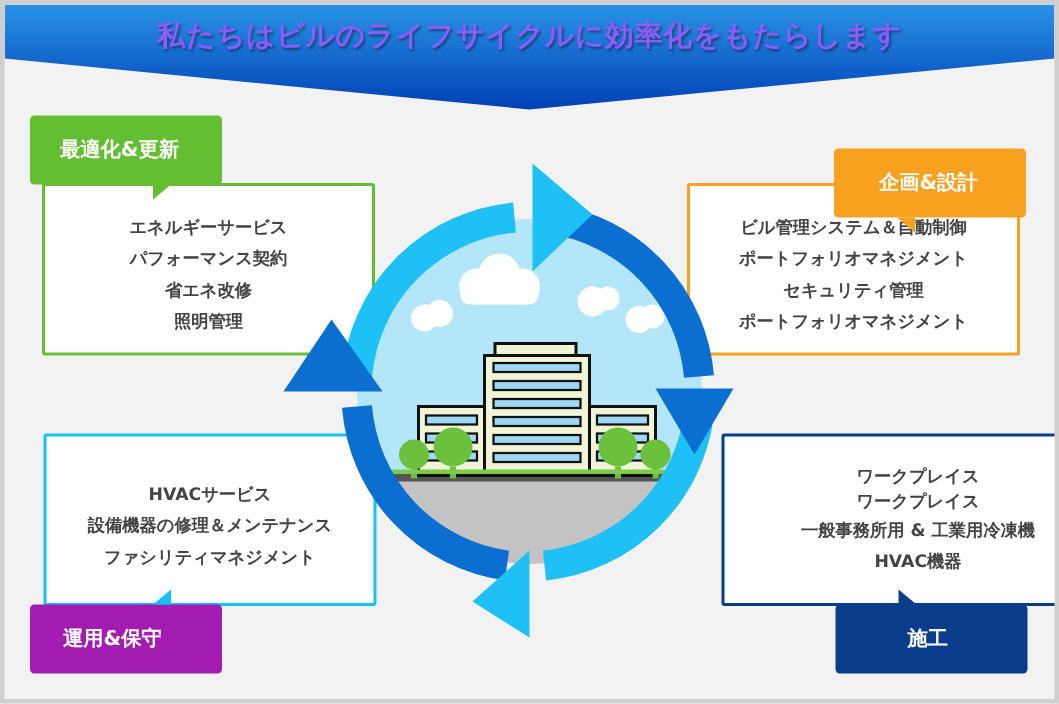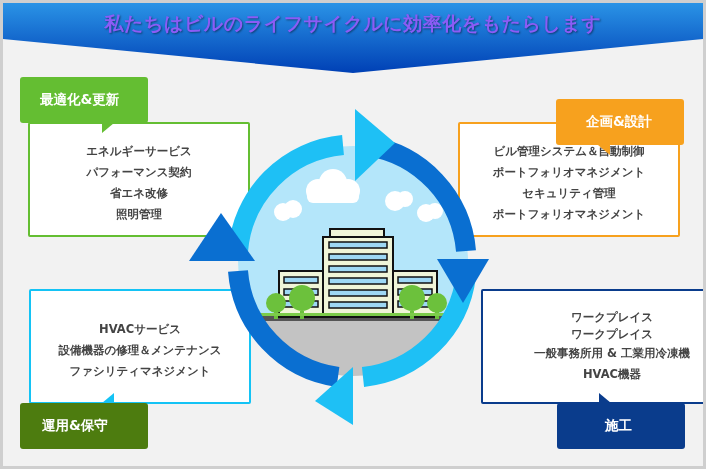--- a/index.html
+++ b/index.html
@@ -58,21 +58,21 @@
     <span class="ptr" style="left:42px;bottom:-10px;border-left:12px solid transparent;border-right:0 solid transparent;border-top:10px solid #f7a11e;"></span>
   </div>
 
   <div class="card" style="left:26px;top:286px;width:222px;height:115px;border-color:#14c3f5;">
     <div class="lines" style="top:28px;">
       <div>HVACサービス</div>
       <div>設備機器の修理＆メンテナンス</div>
       <div>ファシリティマネジメント</div>
     </div>
   </div>
-  <div class="tag" style="left:17px;top:400px;width:128px;height:46px;background:#4d7c0f;padding-left:22px;">
+  <div class="tag" style="left:17px;top:400px;width:128px;height:46px;background:#a21caf;padding-left:22px;">
     <span>運用&amp;保守</span>
     <span class="ptr" style="left:82px;top:-10px;border-left:12px solid transparent;border-right:0 solid transparent;border-bottom:10px solid #14c3f5;"></span>
   </div>
 
   <div class="card" style="left:478px;top:286px;width:262px;height:115px;border-color:#0a3c8c;padding-left:12px;">
     <div class="lines" style="top:18px;">
       <div style="line-height:17px;">ワークプレイス</div>
       <div style="line-height:17px;">ワークプレイス</div>
       <div>一般事務所用 &amp; 工業用冷凍機</div>
       <div>HVAC機器</div>

